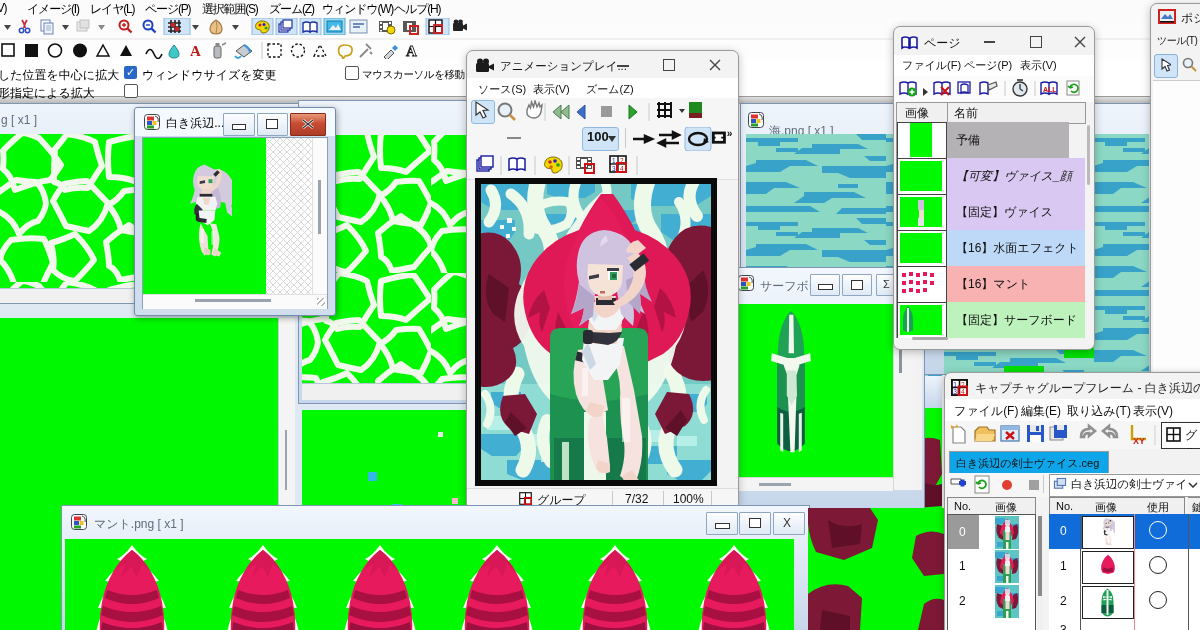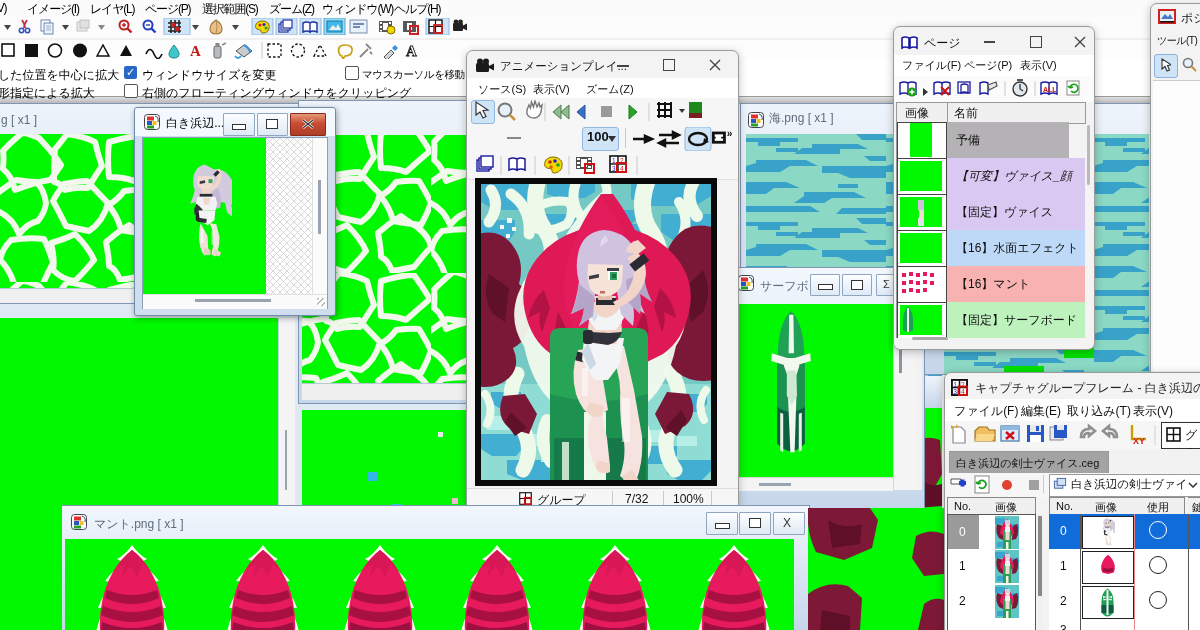--- a/index.html
+++ b/index.html
@@ -240,21 +240,20 @@
   <div class="abs" style="left:0;top:66px;width:560px;height:16px;font-size:12px;color:#000;">
     <span style="position:absolute;left:-2px;top:1px;">した位置を中心に拡大</span>
     <span style="position:absolute;left:124px;top:0px;width:13px;height:13px;background:#2a68c8;border-radius:2px;color:#fff;font-size:11px;text-align:center;line-height:13px;">✓</span>
     <span style="position:absolute;left:142px;top:1px;">ウィンドウサイズを変更</span>
     <span style="position:absolute;left:345px;top:0px;width:12px;height:12px;background:#fff;border:1px solid #555;border-radius:2px;"></span>
     <span style="position:absolute;left:362px;top:2px;font-size:10.5px;letter-spacing:-0.4px;">マウスカーソルを移動</span>
   </div>
   <div class="abs" style="left:0;top:84px;width:560px;height:14px;font-size:12px;color:#000;">
     <span style="position:absolute;left:-2px;top:1px;">形指定による拡大</span>
     <span style="position:absolute;left:124px;top:0px;width:12px;height:12px;background:#fff;border:1px solid #555;border-radius:2px;"></span>
-    <span style="position:absolute;left:142px;top:1px;">右側のフローティングウィンドウをクリッピング</span>
   </div>
 
   <div class="abs" style="left:-8px;top:103px;width:306px;height:200px;background:linear-gradient(#eef4fb,#c6d6ea);border:1px solid #7e96b4;">
     <span class="wtitle-i" style="position:absolute;left:8px;top:9px;">g [ x1 ]</span>
   </div>
   <div class="abs" id="caustA" style="left:0;top:134px;width:280px;height:154px;background:#00f800;">
     <svg width="280" height="154">
         <rect width="280" height="154" fill="url(#ca)"></rect>
       </svg>
   </div>
@@ -308,21 +307,21 @@
      <span style="position:absolute;left:7px;top:8px;width:17px;height:17px;">
         <svg width="17" height="17" viewBox="0 0 17 17" style="position:absolute;left:0;top:0">
           <rect x="0.5" y="0.5" width="15" height="15" rx="3" fill="#fff" stroke="#445"></rect>
           <rect x="3" y="2.5" width="7" height="4" fill="#e03030"></rect>
           <rect x="3" y="7" width="5" height="4" fill="#2858c8"></rect>
           <rect x="8.5" y="7" width="4" height="4" fill="#f0c020"></rect>
           <rect x="3" y="11.5" width="7" height="3" fill="#28a028"></rect>
           <path d="M11,2 q4,1 3,6" stroke="#445" fill="none"></path>
         </svg>
       </span>
-     <span class="wtitle-i" style="position:absolute;left:28px;top:6px;">海.png [ x1 ]</span>
+     <span class="wtitle-i" style="position:absolute;left:28px;top:19px;">海.png [ x1 ]</span>
   </div>
   <div class="abs" id="waterL" style="left:746px;top:134px;width:397px;height:136px;">
     <svg width="397" height="136">
         <rect width="397" height="136" fill="url(#wa)"></rect>
       </svg>
   </div>
   <div class="abs" id="waterR" style="left:1093px;top:134px;width:56px;height:238px;">
     <svg width="56" height="238">
         <rect width="56" height="238" fill="url(#wa)"></rect>
       </svg>
@@ -892,21 +891,21 @@
       </svg>
       <span style="position:absolute;left:216px;top:1px;width:46px;height:25px;background:#fff;border:1px solid #333;"></span>
       <svg width="15" height="15" style="position:absolute;left:221px;top:6px">
           <rect x="1" y="1" width="13" height="13" fill="none" stroke="#111" stroke-width="1.6"></rect>
           <line x1="7.5" y1="1" x2="7.5" y2="14" stroke="#111" stroke-width="1.4"></line>
           <line x1="1" y1="7.5" x2="14" y2="7.5" stroke="#111" stroke-width="1.4"></line>
         </svg>
       <span class="menu11" style="position:absolute;left:240px;top:6px;">グル</span>
     </div>
     <div style="position:absolute;left:0;top:76px;width:100%;height:24px;background:#f2f2f2;border-bottom:1px solid #ccc;">
-      <span style="position:absolute;left:4px;top:2px;width:158px;height:22px;background:#a3a3a3;border:1px solid #999;border-bottom:none;font-size:11px;color:#111;">
+      <span style="position:absolute;left:4px;top:2px;width:158px;height:22px;background:#0ea5e9;border:1px solid #999;border-bottom:none;font-size:11px;color:#111;">
           <i style="font-style:normal;position:absolute;left:6px;top:4px;">白き浜辺の剣士ヴァイス.ceg</i>
         </span>
     </div>
     <div style="position:absolute;left:0;top:100px;width:100%;height:24px;background:#f6f6f6;">
       <svg width="100" height="22" style="position:absolute;left:4px;top:1px" viewBox="0 0 100 22">
         <path d="M2,5 l10,0 0,5 -10,0 z" fill="#fff" stroke="#555"></path>
           <path d="M10,9 l7,0 m-3.5,-3.5 l0,7" stroke="#2040d0" stroke-width="4"></path>
         <g transform="translate(24,0)">
             <rect x="2" y="2" width="14" height="17" fill="#fff" stroke="#888"></rect>
             <path d="M5,10 a4,4 0 1,1 1,3 M5,10 l-2,-2 M5,10 l3,-1" stroke="#18a018" stroke-width="1.8" fill="none"></path>

